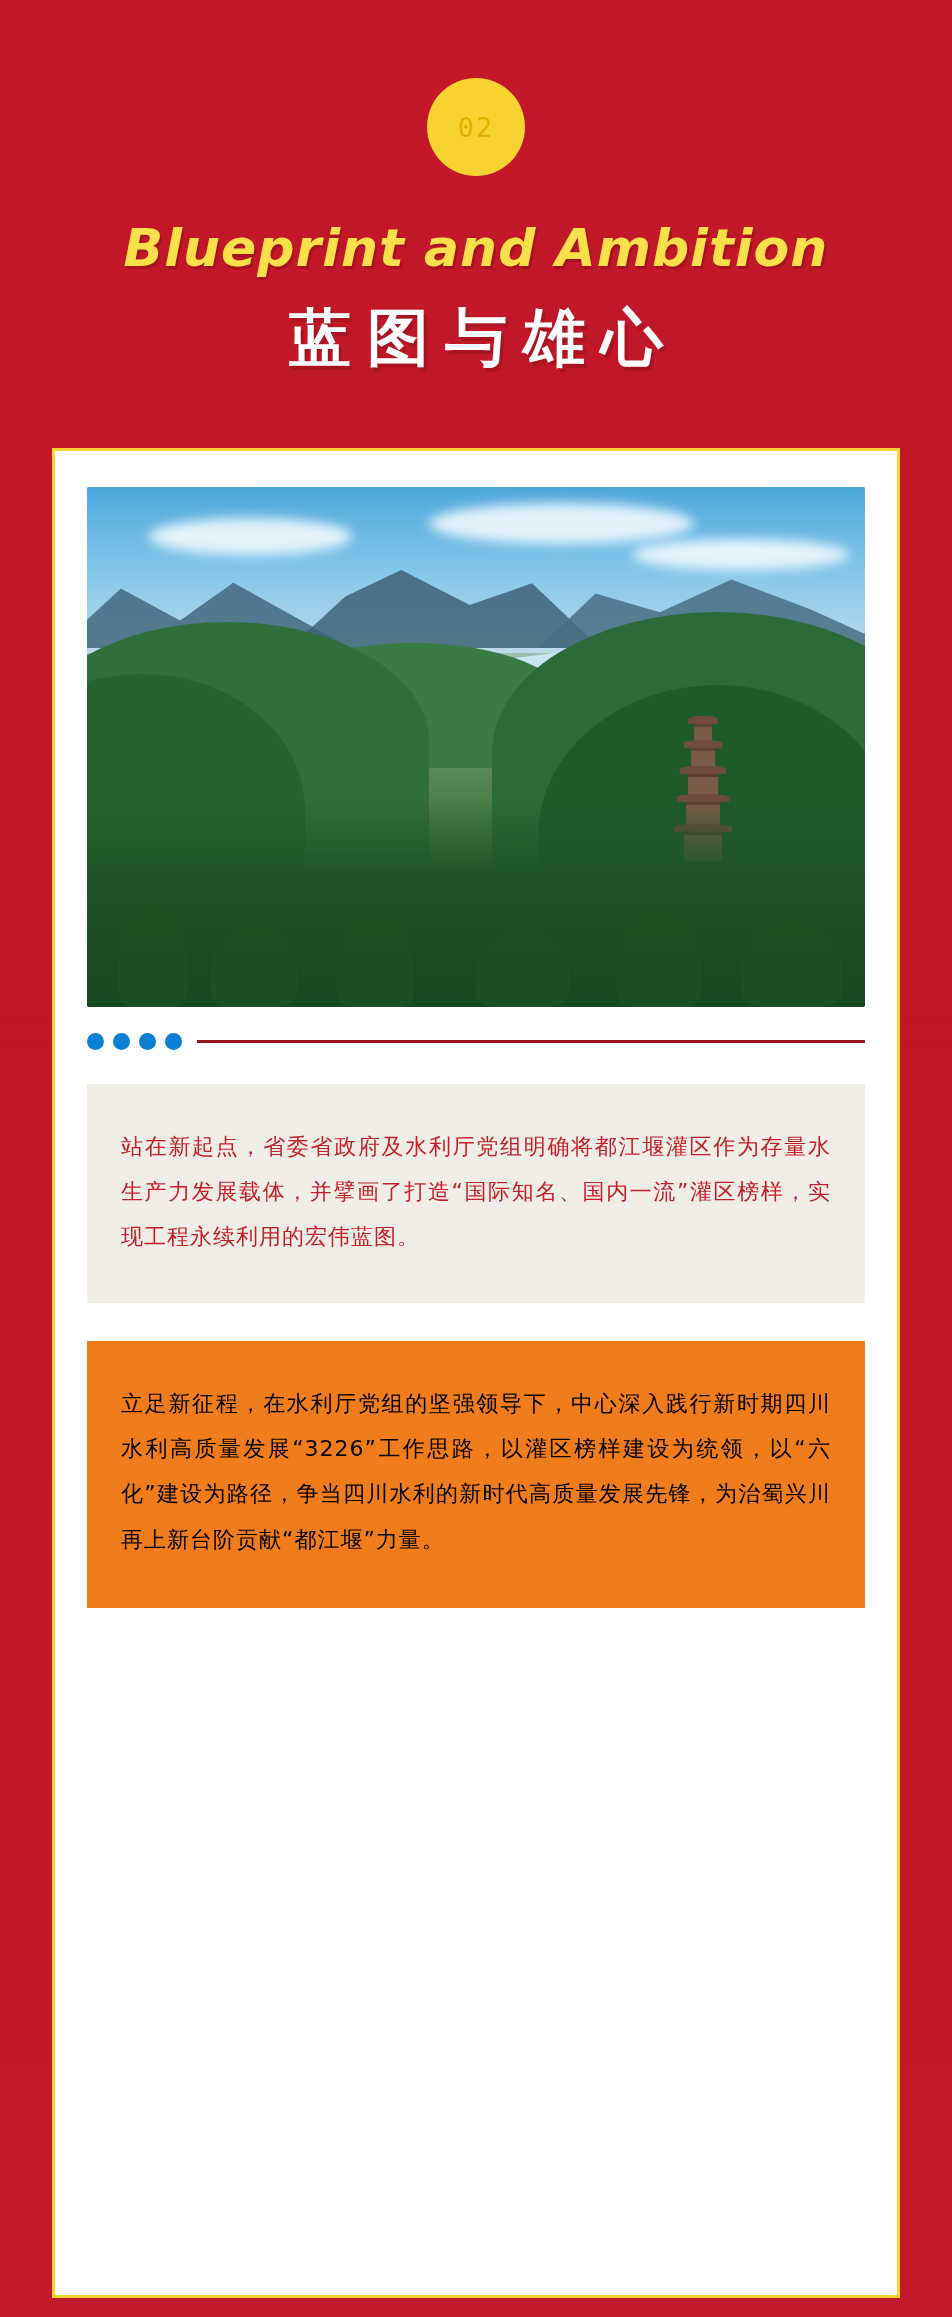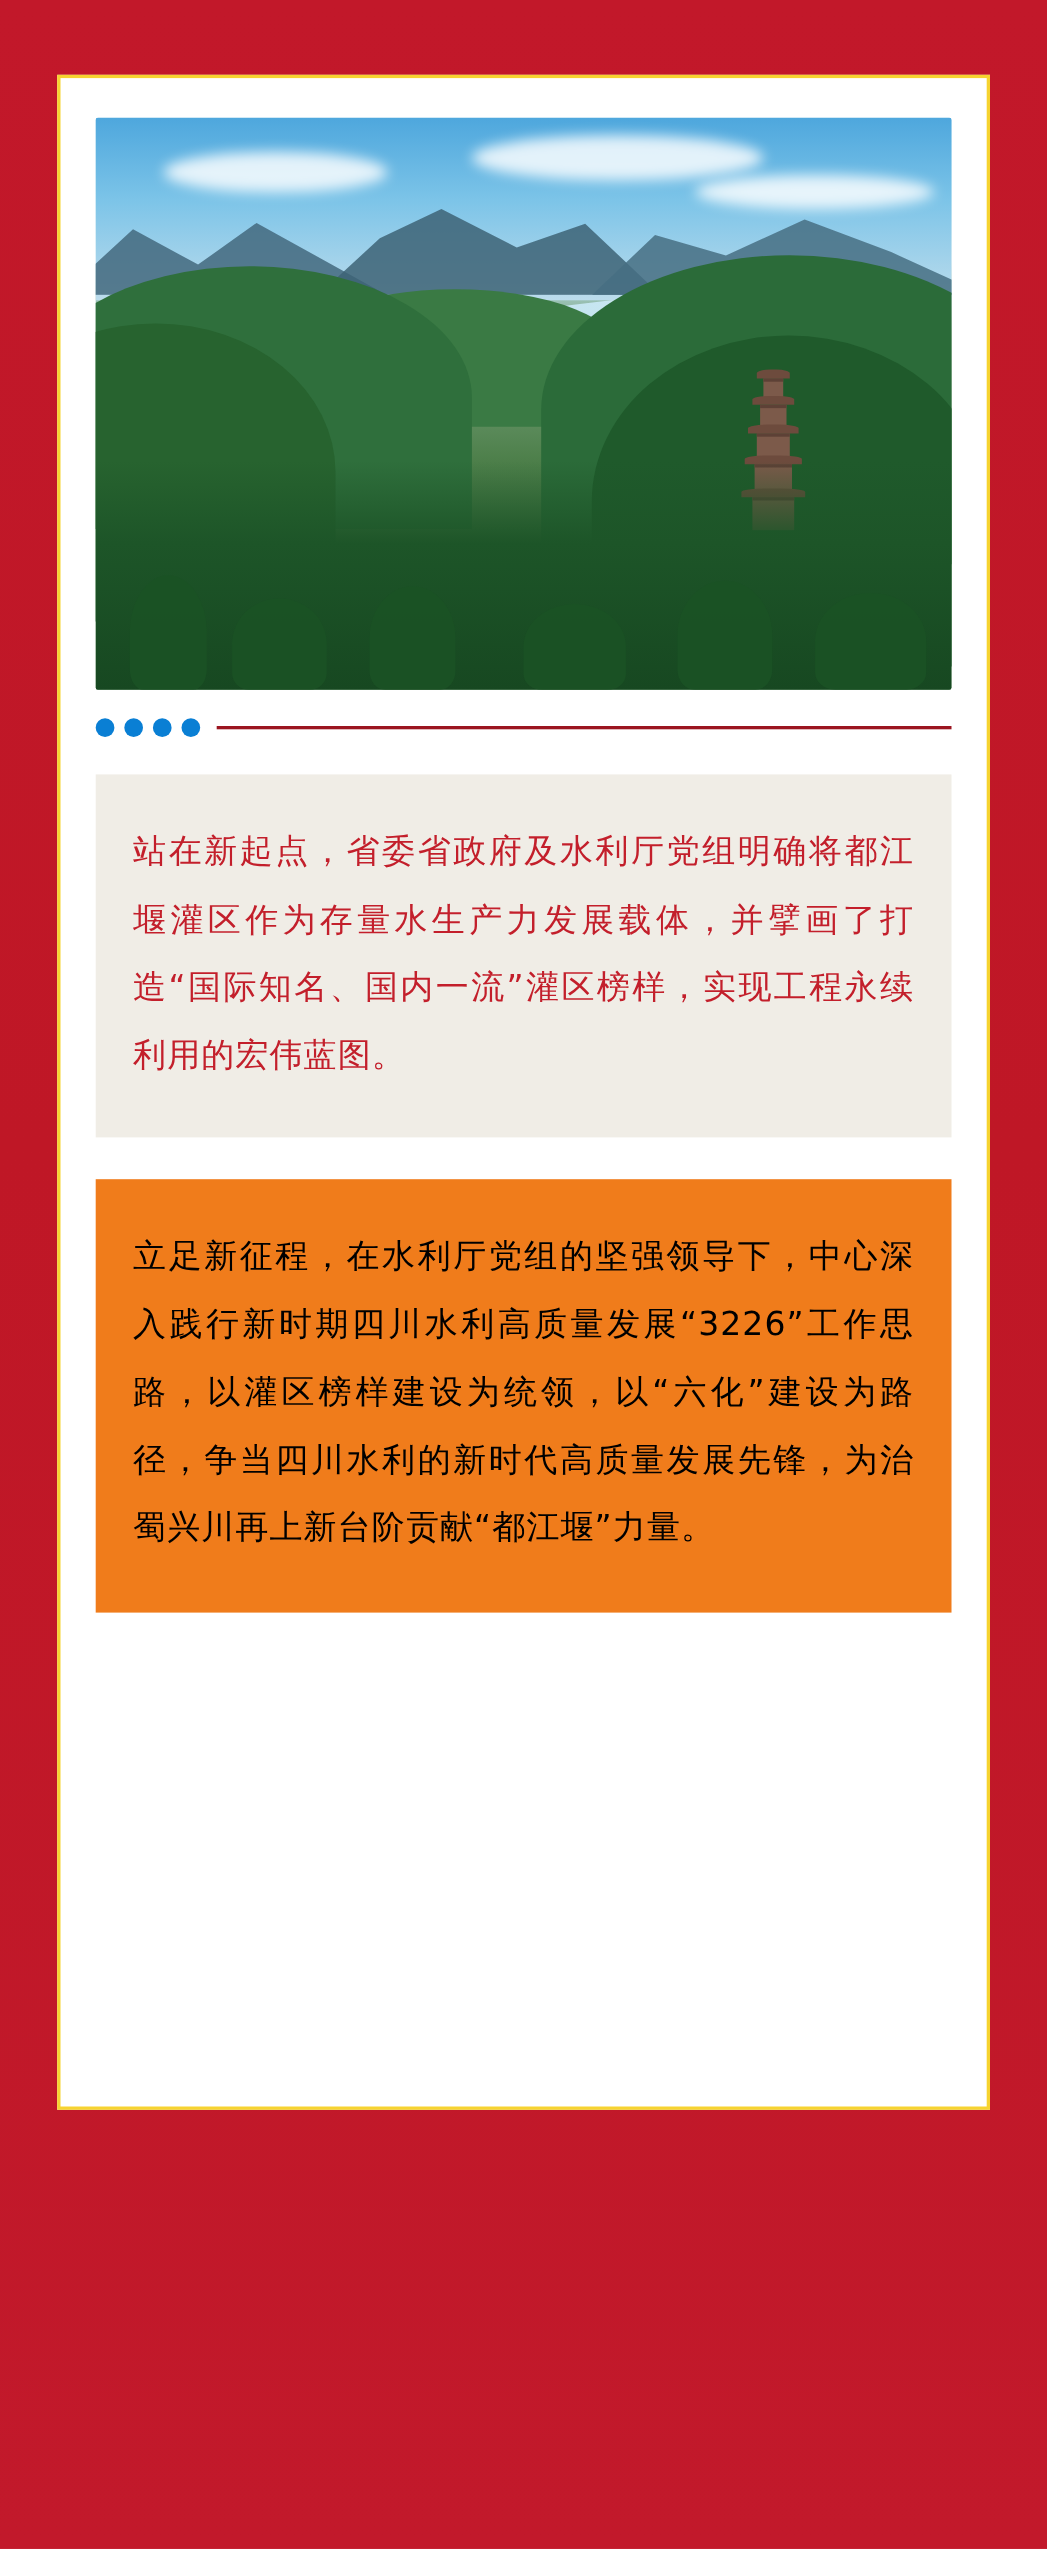--- a/index.html
+++ b/index.html
@@ -179,34 +179,41 @@
     margin-top: 34px;
     background: #f0ede6;
     padding: 40px 34px 44px 34px;
   }
   .block-orange {
     margin-top: 38px;
     background: #f07c1b;
     padding: 40px 34px 46px 34px;
   }
   .para {
-    font-size: 30px;
+    font-size: 22px;
     line-height: 2.05;
     text-align: justify;
     letter-spacing: 1px;
     font-family: "DejaVu Sans", sans-serif;
   }
   .block-grey .para { color: #c31f2b; }
   .block-orange .para { color: #000000; }
 </style>
 </head>
 <body>
 
 <div class="page">
 
+  <div class="header">
+    <div class="badge">
+      <span>02</span>
+    </div>
+    <div class="title-en">Blueprint and Ambition</div>
+    <div class="title-cn">蓝图与雄心</div>
+  </div>
 
   <div class="card">
 
     <div class="photo">
       <div class="ph-sky"></div>
       <div class="cloud" style="left:8%;top:6%;width:26%;height:7%;"></div>
       <div class="cloud" style="left:44%;top:3%;width:34%;height:8%;"></div>
       <div class="cloud" style="left:70%;top:10%;width:28%;height:6%;"></div>
       <div class="mt a"></div>
       <div class="mt b"></div>

